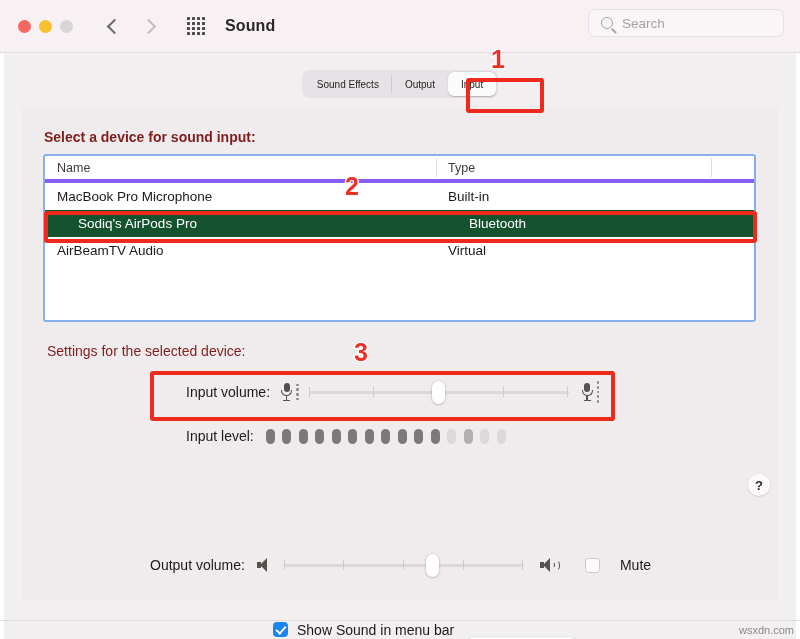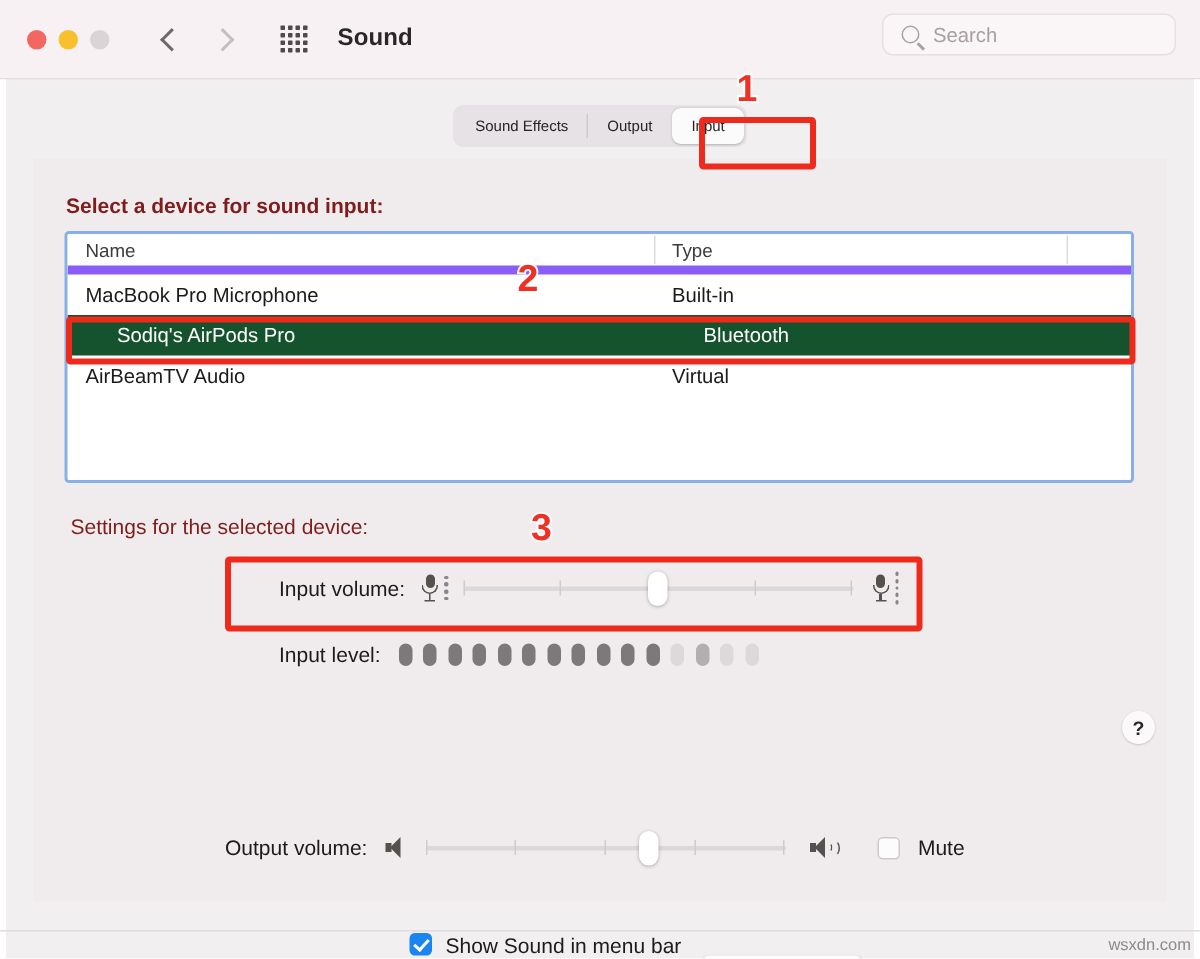--- a/index.html
+++ b/index.html
@@ -124,21 +124,21 @@
     position: absolute; left: 43px; top: 154px;
     width: 713px; height: 168px;
     background: #ffffff;
     border: 2px solid #87b0e8;
     border-radius: 3px;
     overflow: hidden;
   }
   .thead {
     display: flex; height: 27px;
     background: #ffffff;
-    border-bottom: 6px solid #8b5cf6;
+    border-bottom: 4px solid #8b5cf6;
     align-items: center;
   }
   .th {
     font-size: 12.5px; color: #3e3a3c;
     position: relative; height: 27px;
     display: flex; align-items: center; padding-left: 12px;
   }
   .th.c1 { width: 391px; }
   .th.c2 { width: 275px; }
   .th.c3 { width: 42px; }
@@ -258,21 +258,21 @@
   .cbox.on {
     background: #1a84f0; border-color: #1a84f0;
     position: relative;
   }
   .cbox.on::after {
     content: ""; position: absolute; left: 4.2px; top: 1.3px;
     width: 4px; height: 8px;
     border-right: 2px solid #fff; border-bottom: 2px solid #fff;
     transform: rotate(42deg);
   }
-  .mute-label { font-size: 14px; color: #1d1a1b; margin-left: 12px; }
+  .mute-label { font-size: 14px; color: #1d1a1b; margin-left: 20px; }
 
   .menubar-row {
     position: absolute; left: 273px; top: 600px;
     display: flex; align-items: center;
   }
   .mb-label { font-size: 14px; color: #1d1a1b; margin-left: 9px; }
   .select-pill {
     margin-left: 14px; height: 22px;
     background: #fdfcfd; border-radius: 5px;
     box-shadow: 0 0.5px 1.5px rgba(0,0,0,0.22);

